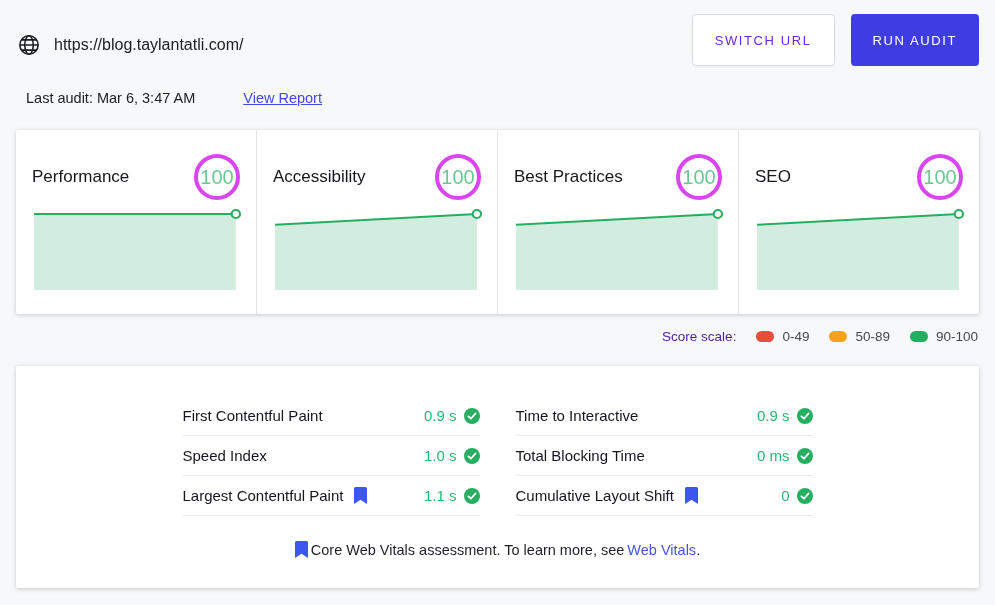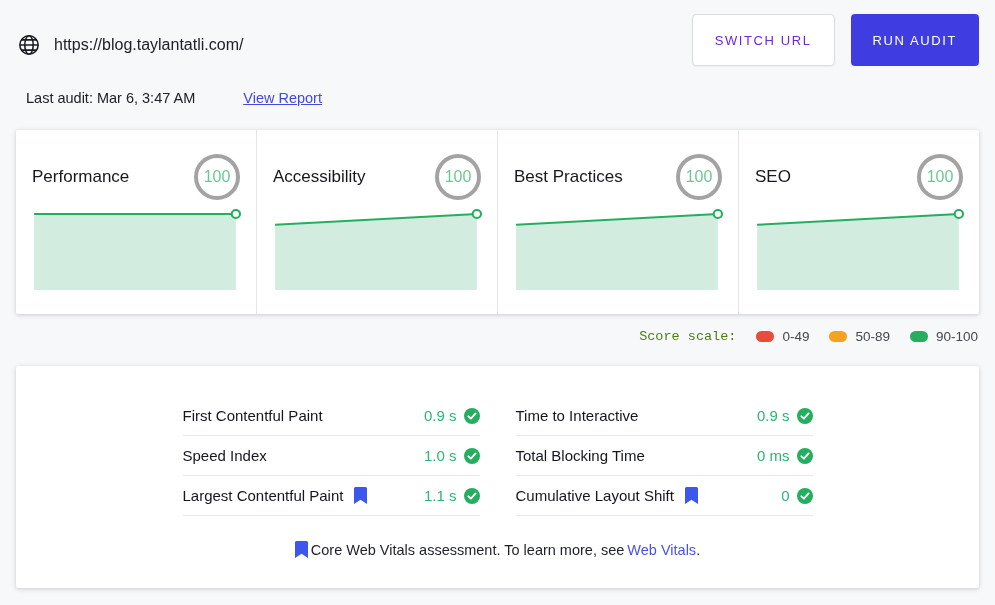--- a/index.html
+++ b/index.html
@@ -32,35 +32,35 @@
   .cards-panel {
     margin: 24px 16px 0; background: #fff; border-radius: 2px;
     box-shadow: 0 1px 4px rgba(60,64,67,0.25);
     display: flex;
   }
   .card { flex: 1 1 0; padding: 24px 16px 20px; }
   .card + .card { border-left: 1px solid #e5e5e9; }
   .card-head { display: flex; justify-content: space-between; align-items: center; }
   .card-title { font-size: 17px; color: #17181d; }
   .badge {
-    width: 46px; height: 46px; border: 4px solid #a3a3a3; border-radius: 50%;
+    width: 46px; height: 46px; border: 4px solid #d946ef; border-radius: 50%;
     display: flex; align-items: center; justify-content: center;
-    font-size: 16px; color: #6cc893; flex: 0 0 auto;
+    font-size: 20px; color: #6cc893; flex: 0 0 auto;
   }
   .spark { display: block; width: 100%; height: 84px; margin-top: 10px; overflow: visible; }
   .spark-fill { fill: #d2ecdf; }
   .spark-line { fill: none; stroke: #26ae60; stroke-width: 2; }
   .spark-dot { fill: #ffffff; stroke: #26ae60; stroke-width: 2; }
 
   
   .score-scale {
     margin: 15px 17px 0; display: flex; justify-content: flex-end; align-items: center;
     gap: 20px; font-size: 13.5px; color: #46474e;
   }
-  .scale-label { color: #4d7c0f; font-family: Liberation Mono, monospace; }
+  .scale-label { color: #4c1d95; }
   .scale-item { display: flex; align-items: center; gap: 8px; }
   .pill { width: 18px; height: 11px; border-radius: 6px; display: inline-block; }
 
   
   .metrics-panel {
     margin: 22px 16px 0; background: #fff; border-radius: 2px;
     box-shadow: 0 1px 4px rgba(60,64,67,0.25);
     padding: 30px 0 30px;
   }
   .metrics-grid {

